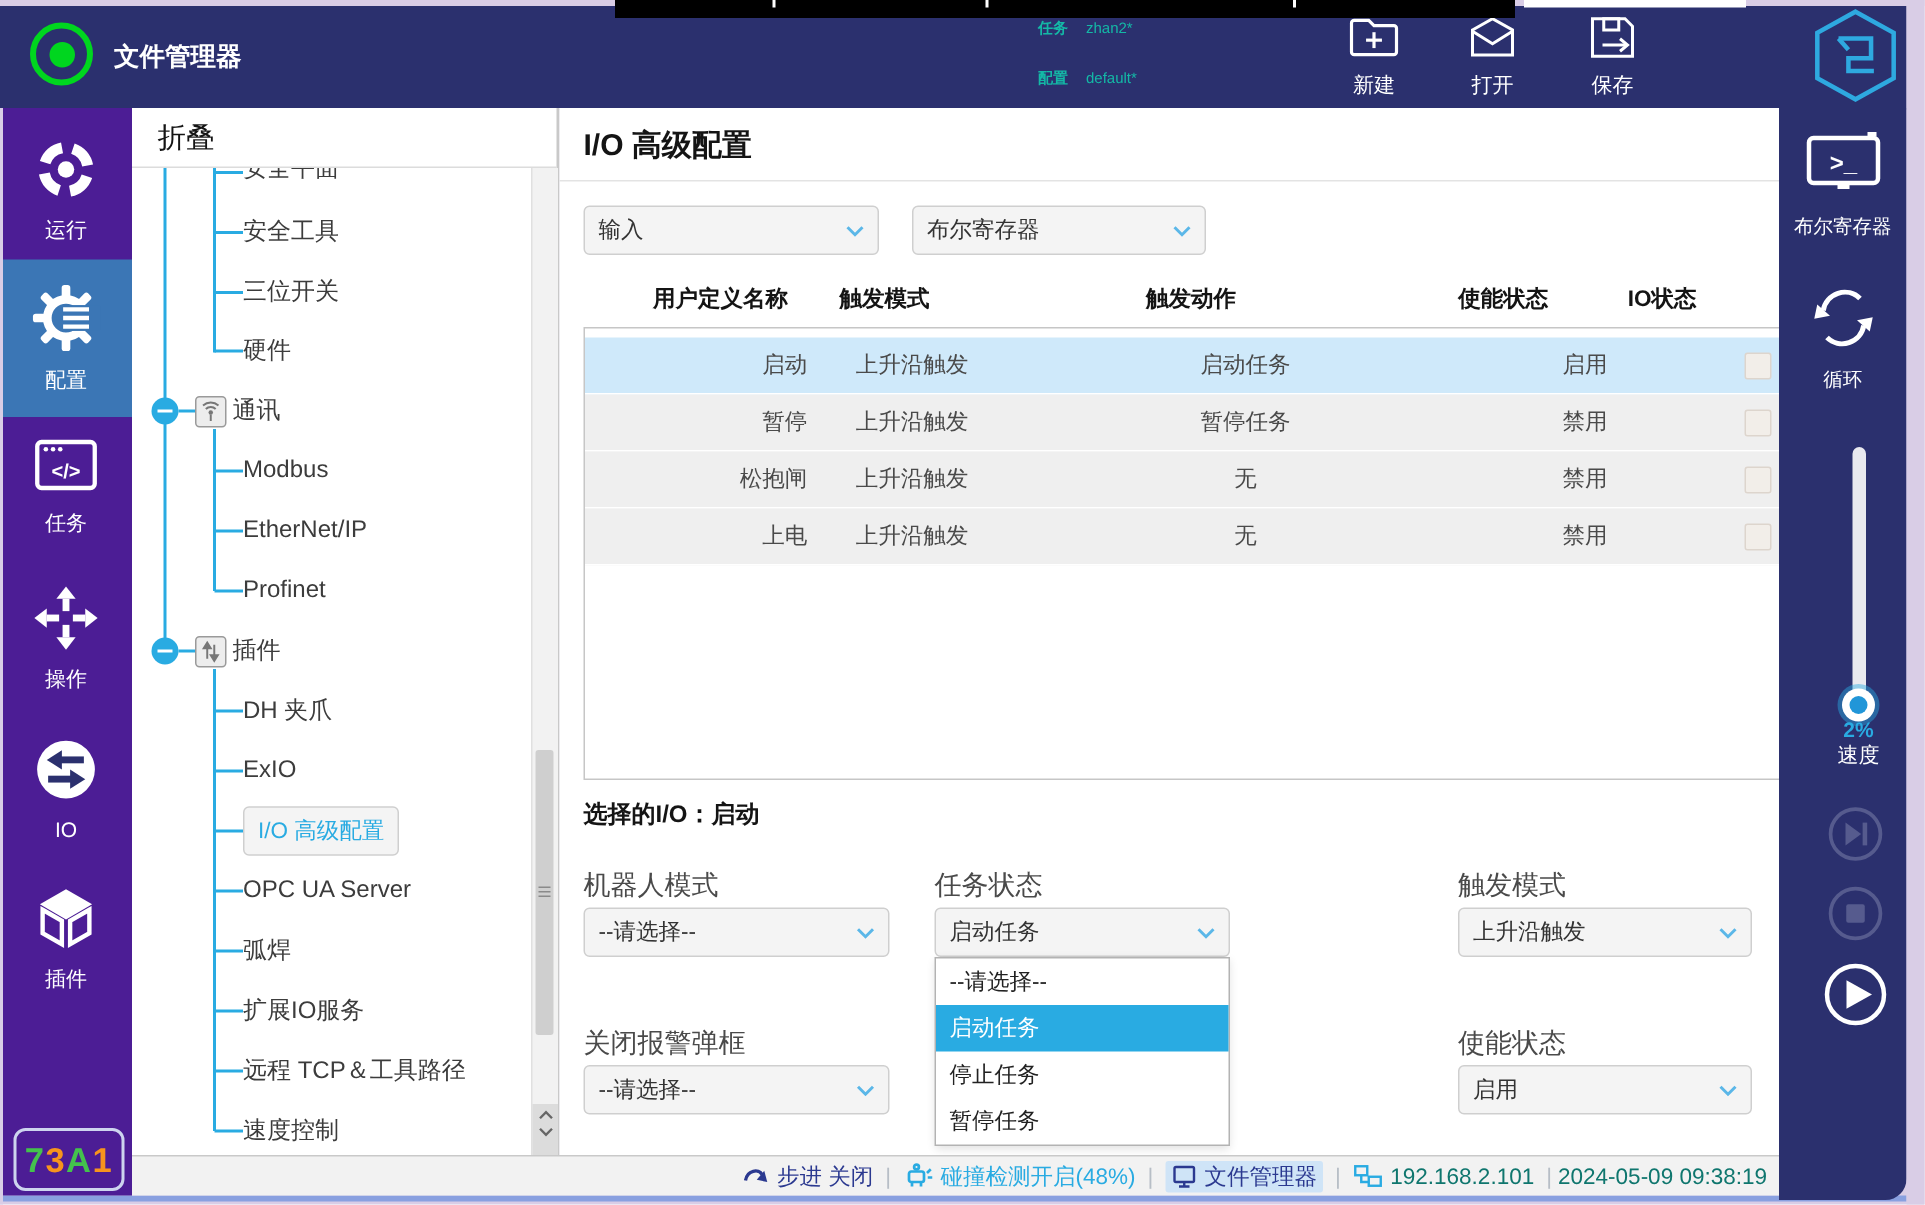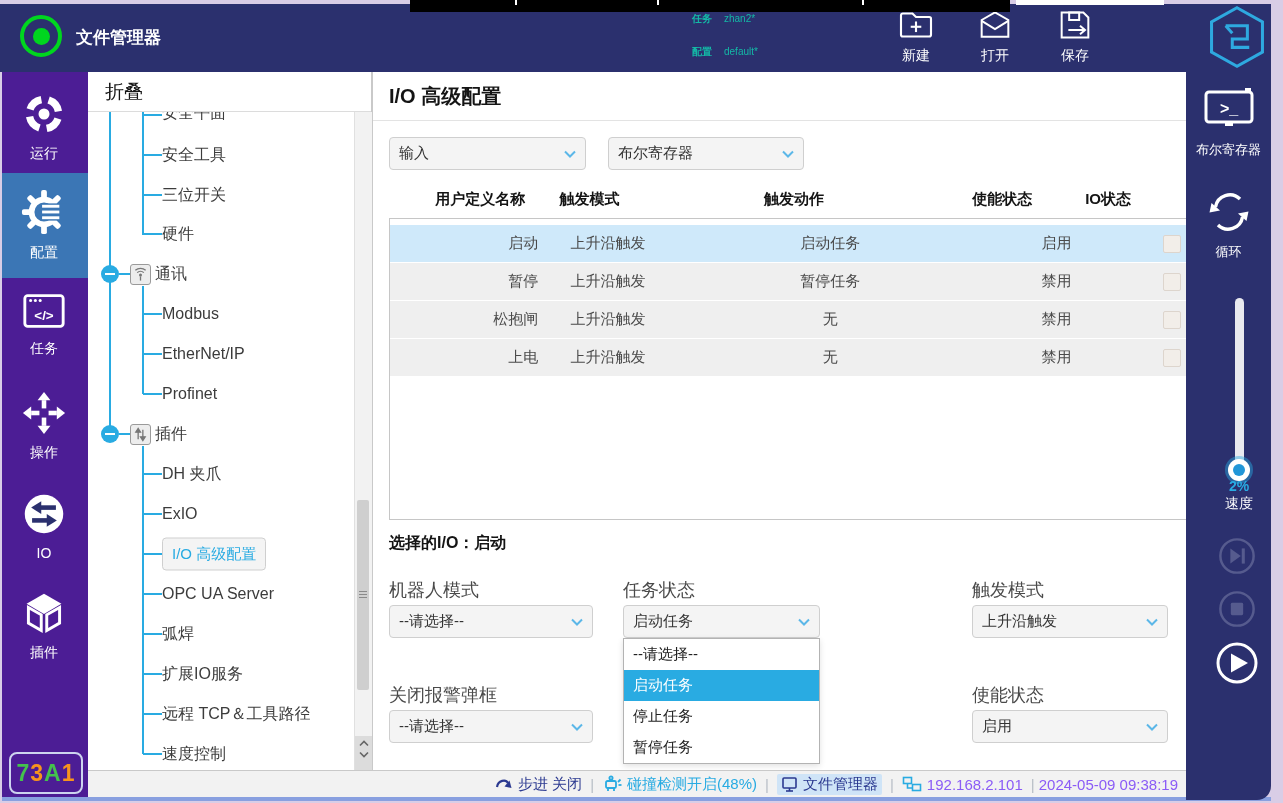--- a/index.html
+++ b/index.html
@@ -80,21 +80,21 @@
                 box-shadow:0 0 0 3px rgba(41,171,226,.45);cursor:pointer}
   .slider-thumb i{position:absolute;left:5px;top:5px;width:12px;height:12px;background:#2196d8;border-radius:50%}
   .spd-pct{position:absolute;left:13px;top:406px;width:80px;text-align:center;color:#29abe2;font-size:14px;font-weight:bold}
   .spd-lb{position:absolute;left:13px;top:423px;width:80px;text-align:center;color:#fff;font-size:14px}
   .tbtn{position:absolute;cursor:pointer}
   
   .sbar{position:absolute;left:88px;top:770px;width:1098px;height:27px;background:#f2f2f2;border-top:1px solid #c9c9c9;
         display:flex;align-items:center;justify-content:flex-end;padding-right:8px;box-sizing:border-box;font-size:15px;z-index:2}
   .sbar .it{display:flex;align-items:center;gap:5px;margin-left:8px;white-space:nowrap}
   .sbar .sep{color:#b7bec6;margin-left:8px}
-  .navy{color:#2b3990}.cyan{color:#29abe2}.grayblue{color:#8b5cf6}
+  .navy{color:#2b3990}.cyan{color:#29abe2}.grayblue{color:#0f766e}
   .fmhl{background:#cfe4f7;border-radius:2px;padding:1px 4px}
 </style>
 </head>
 <body>
 
 <div class="hdr">
   <div class="mode-dot">
       <i></i>
     </div>
   <div class="mode-lb">文件管理器</div>

